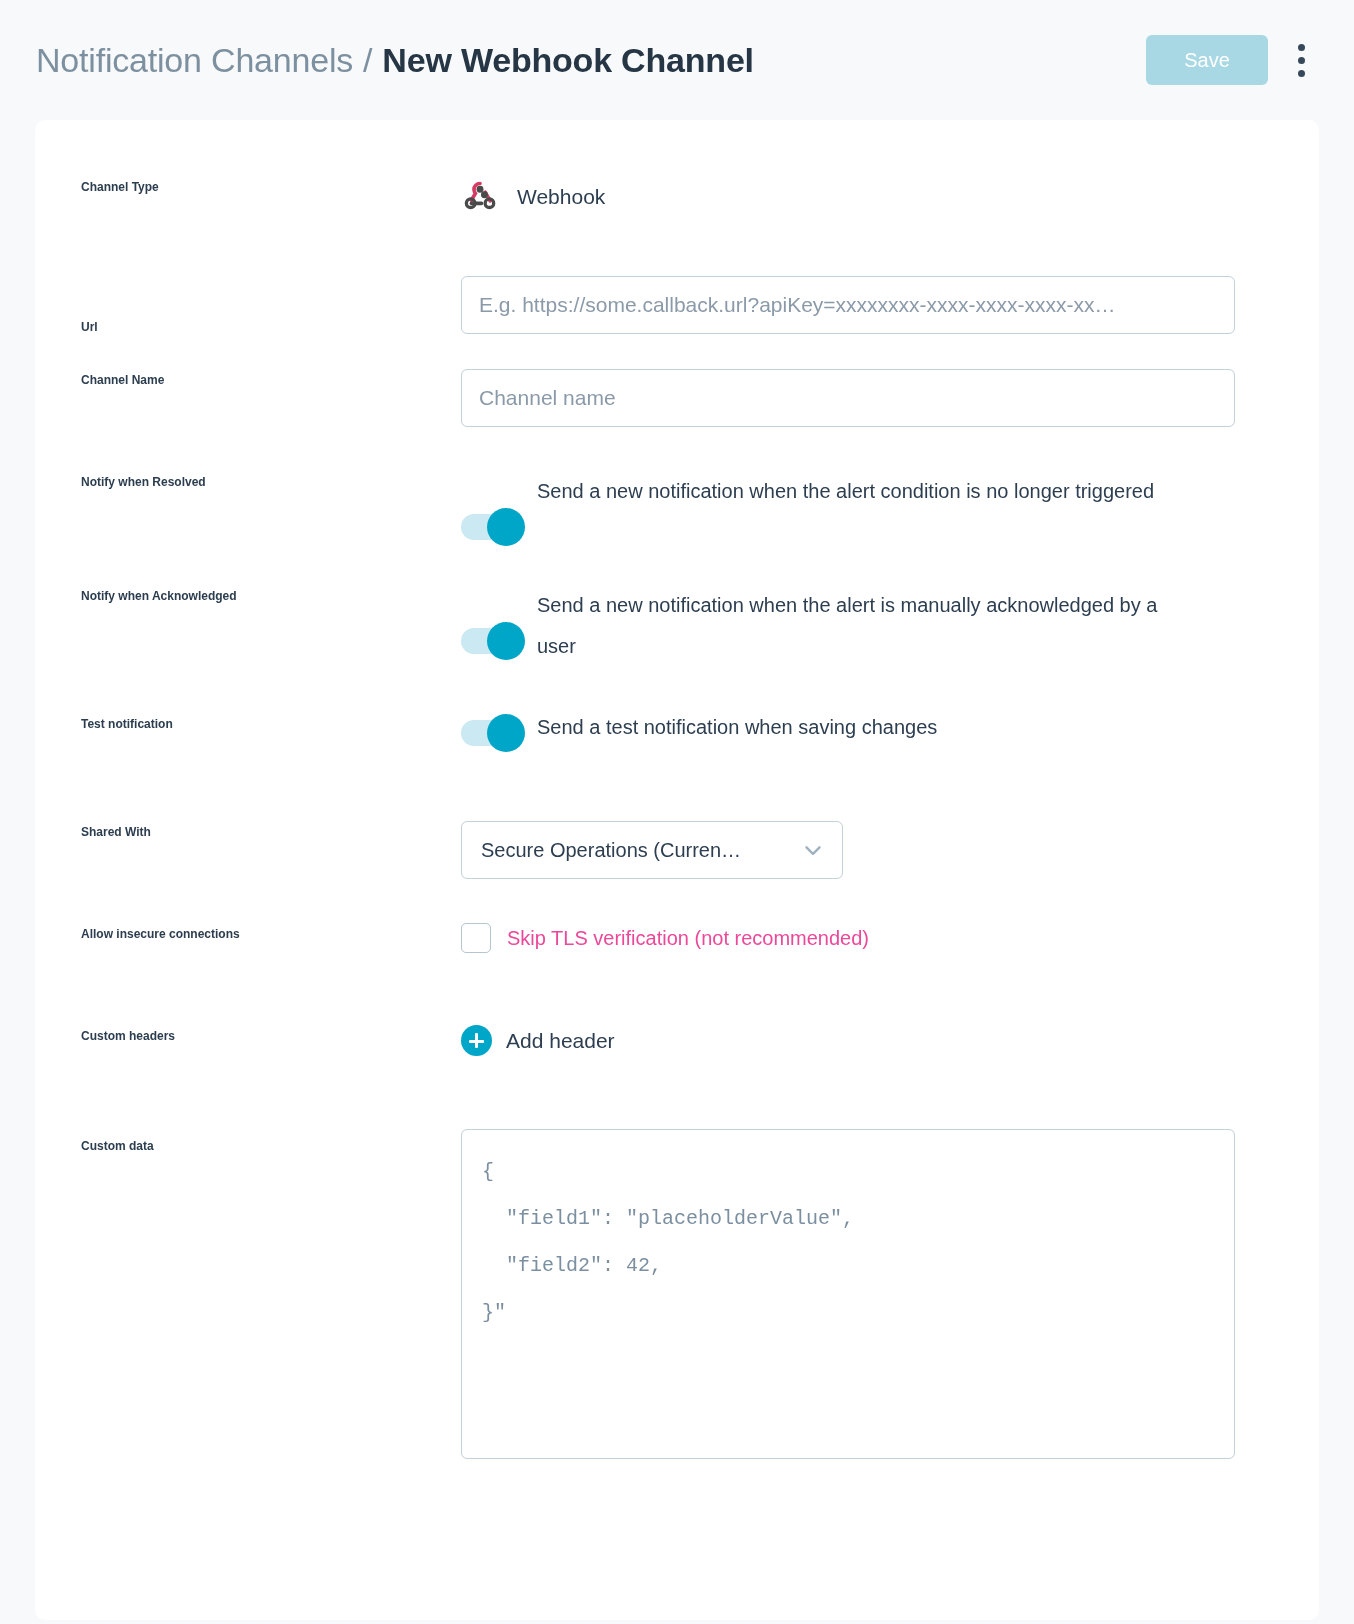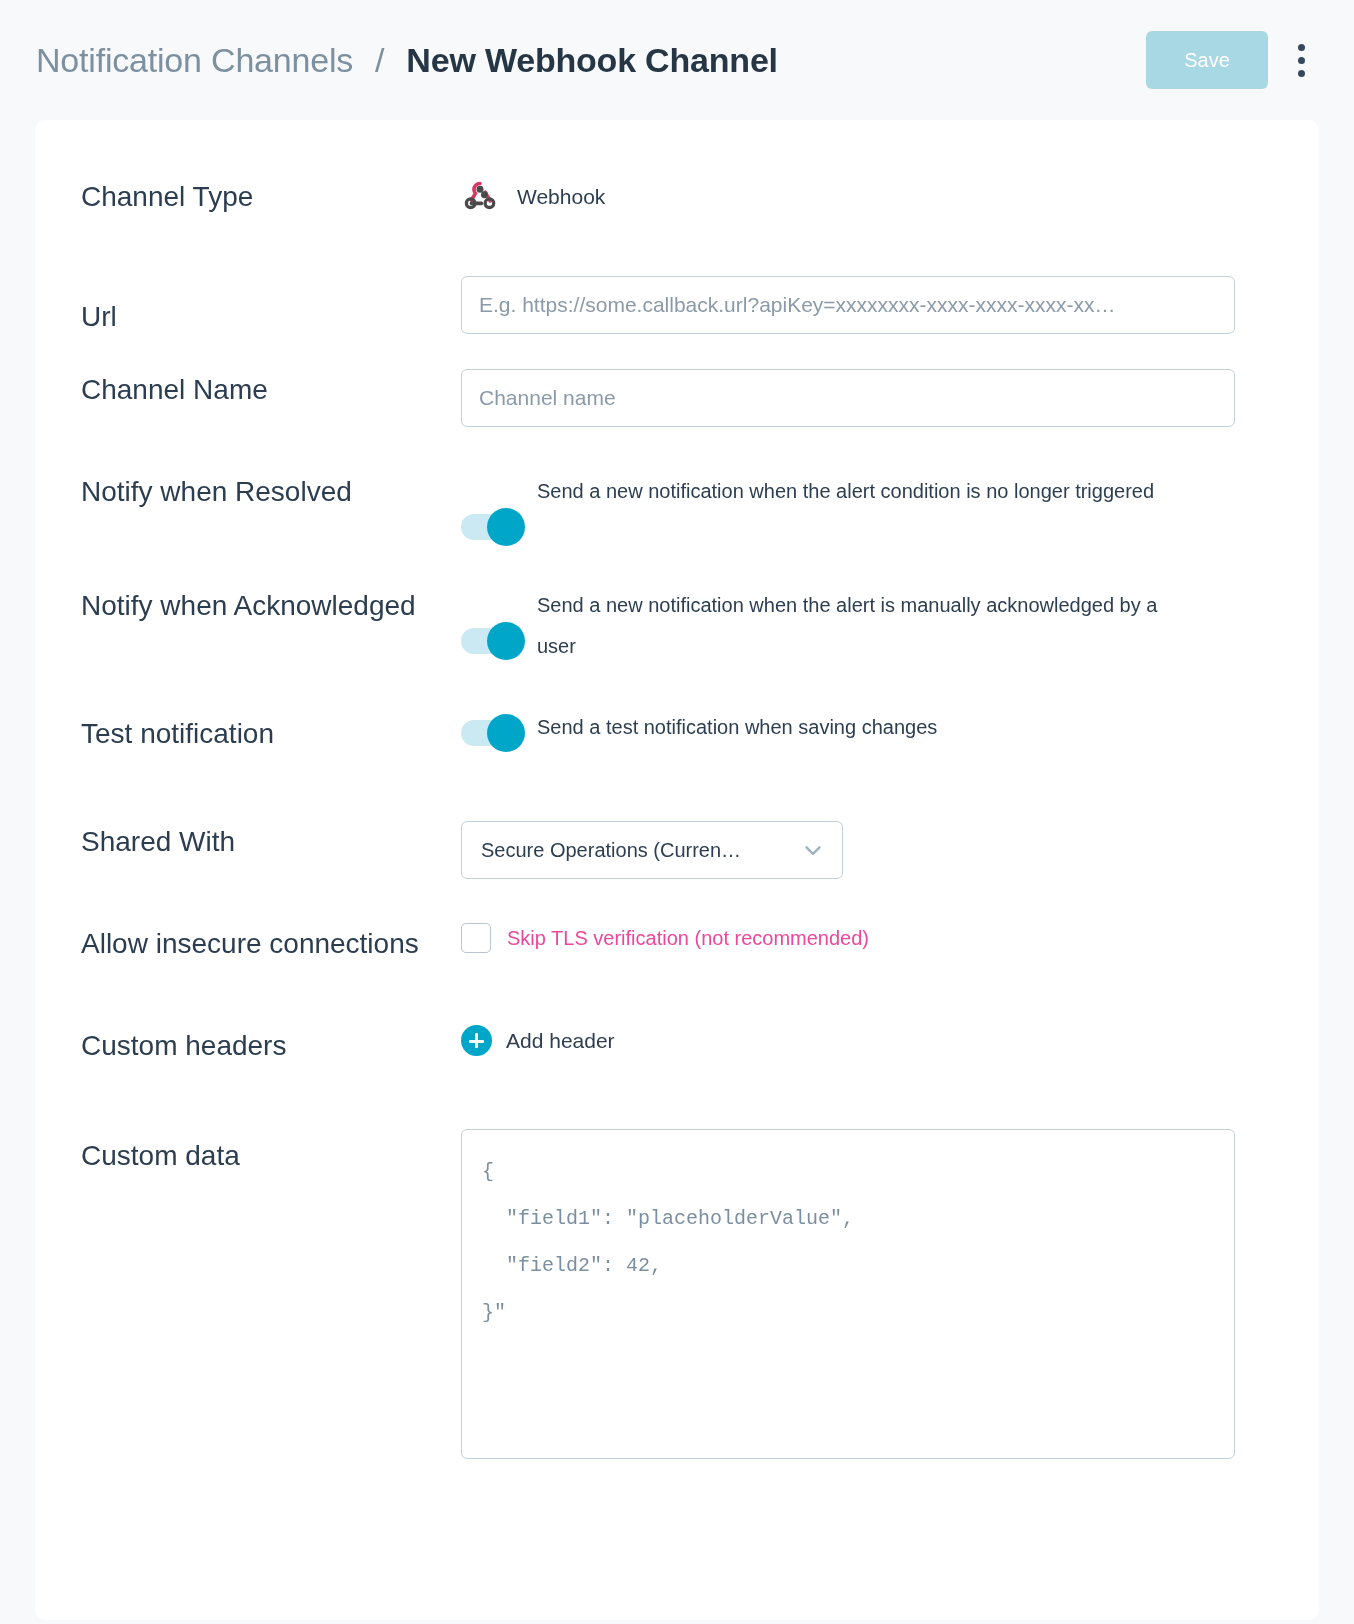--- a/index.html
+++ b/index.html
@@ -35,35 +35,35 @@
     padding:0 30px 0 36px;
     background:var(--bg);
   }
   .title{
     font-size:34px;
     font-weight:400;
     letter-spacing:-0.2px;
     white-space:nowrap;
     display:flex;
     align-items:flex-start;
-    gap:12px;
+    gap:0;
   }
   .title .crumb{color:var(--breadcrumb);}
   .title .sep{color:var(--breadcrumb); padding:0 10px;}
   .title .current{color:#263645; font-weight:700;}
   .header-spacer{flex:1;}
   .save-btn{
     background:var(--save-bg);
     border:none;
     border-radius:6px;
     color:#ffffff;
     font-size:20px;
     font-family:"Liberation Sans", sans-serif;
     padding:0 28px;
-    height:58px;
+    height:50px;
     min-width:122px;
     cursor:pointer;
   }
   .kebab{
     width:46px;
     height:58px;
     margin-left:10px;
     display:flex;
     flex-direction:column;
     align-items:center;
@@ -90,24 +90,25 @@
   .row{
     display:flex;
     align-items:flex-start;
     padding:0 0 0 46px;
     min-height:60px;
   }
   .row + .row{margin-top:0;}
   .lbl{
     width:380px;
     flex:0 0 380px;
-    font-size:28px;
+    font-size:12px;
     color:var(--label);
     line-height:1.2;
     padding-top:4px;
+    font-weight:bold;
   }
   .ctrl{
     flex:1;
     display:flex;
     align-items:center;
     min-width:0;
     padding-right:80px;
   }
 
   

